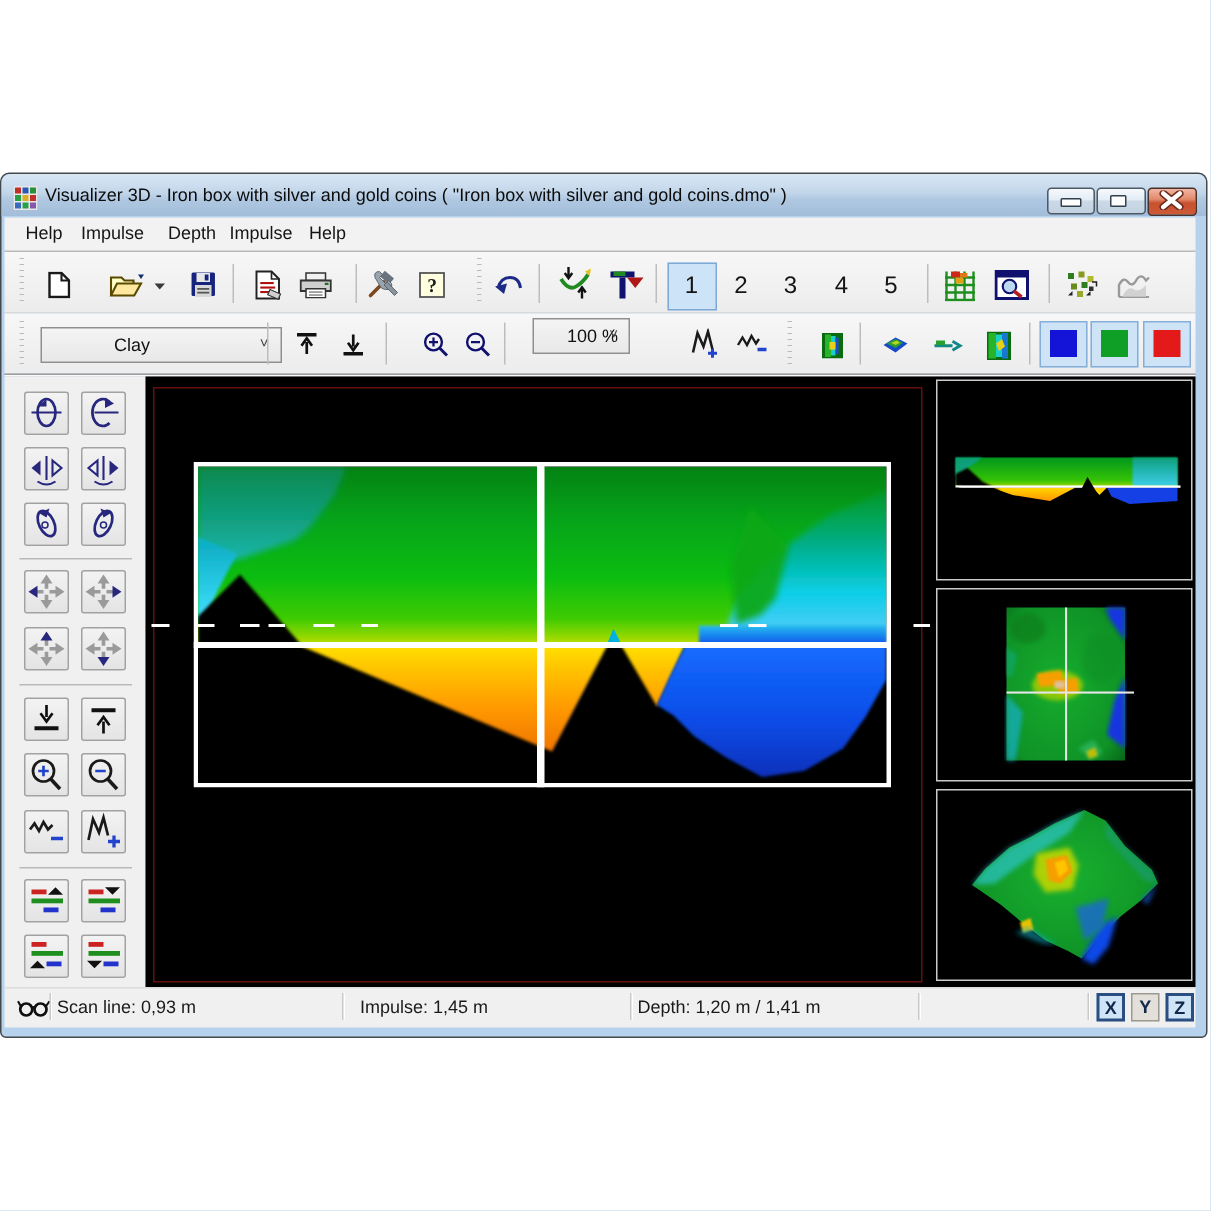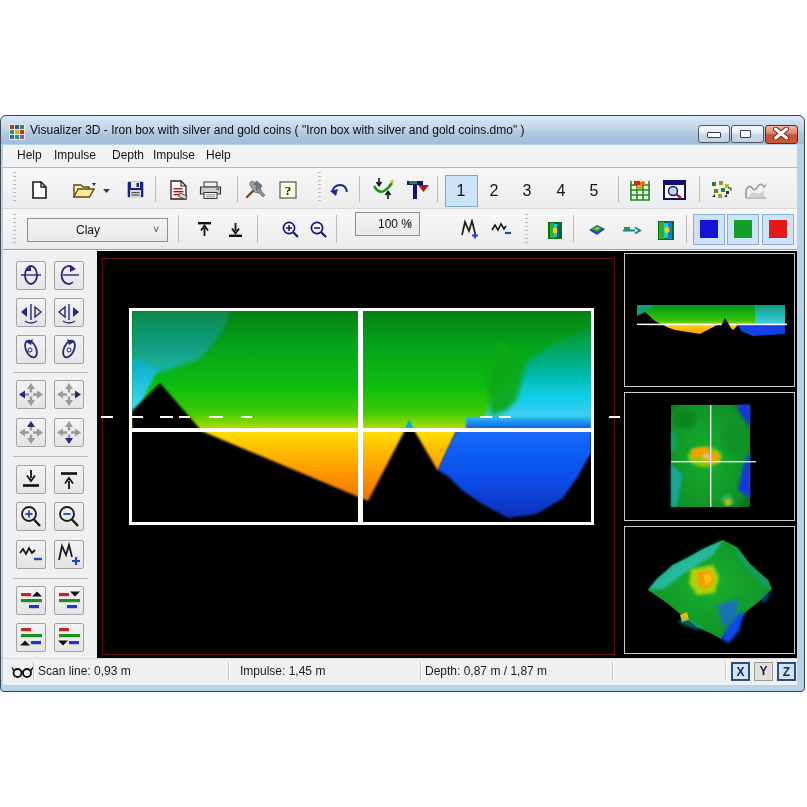--- a/index.html
+++ b/index.html
@@ -173,21 +173,21 @@
       </g>
     </svg>
  <svg class="abs" style="left:741px;top:13px;" width="24" height="19" viewBox="0 0 24 19">
       <path d="M2 17 L2 9 Q5 3 8 7 Q11 11 14 5 Q17 1 20 6 L22 4" fill="none" stroke="#9a9a9a" stroke-width="1.6"></path>
       <path d="M2 17 L22 17" stroke="#9a9a9a" stroke-width="1.2"></path>
       <path d="M4 17 Q8 9 12 12 Q16 14 20 9 L20 17 Z" fill="#c9c9c9" opacity="0.8"></path>
     </svg>
 </div>
 <div class="abs" id="toolbar2">
  <div class="grip" style="left:10px;top:5px;height:30px;"></div>
- <div class="combo" style="left:24px;top:9px;width:141px;height:24px;">
+ <div class="combo" style="left:24px;top:9px;width:161px;height:24px;">
       <span style="position:absolute;left:48px;top:4px;">Clay</span>
       <span class="chev" style="right:8px;top:5px;">˅</span>
     </div>
  <div class="tsep" style="left:175px;top:6px;height:28px;"></div>
  <svg class="abs" style="left:193px;top:12px;" width="17" height="17" viewBox="0 0 17 17">
       <path d="M2 2.2 L15 2.2" stroke="#111" stroke-width="2.4"></path>
       <path d="M8.5 15 L8.5 7 M5 9.5 L8.5 4.5 L12 9.5" fill="none" stroke="#111" stroke-width="1.8"></path>
     </svg>
  <svg class="abs" style="left:224px;top:12px;" width="17" height="17" viewBox="0 0 17 17">
       <path d="M2 14.8 L15 14.8" stroke="#111" stroke-width="2.4"></path>
@@ -543,21 +543,21 @@
 </svg>
 </div>
 <div class="abs" id="statusbar">
  <svg class="abs" style="left:8px;top:4px;" width="23" height="17" viewBox="0 0 23 17">
       <circle cx="6.5" cy="10" r="4" fill="none" stroke="#0f0f0f" stroke-width="1.8"></circle>
       <circle cx="16" cy="10" r="4" fill="none" stroke="#0f0f0f" stroke-width="1.8"></circle>
       <path d="M10.4 9.2 Q11.2 7.6 12.1 9.2 M3 8 L1 4.5 M19.5 8 L22 4.5" fill="none" stroke="#0f0f0f" stroke-width="1.4"></path>
     </svg>
  <span class="stxt" style="left:35px;">Scan line: 0,93 m</span>
  <span class="stxt" style="left:237px;">Impulse: 1,45 m</span>
- <span class="stxt" style="left:422px;">Depth: 0,87 m / 1,87 m</span>
+ <span class="stxt" style="left:422px;">Depth: 1,20 m / 1,41 m</span>
  <span class="ssep" style="left:30px;"></span>
  <span class="ssep" style="left:225px;"></span>
  <span class="ssep" style="left:417px;"></span>
  <span class="ssep" style="left:609px;"></span>
  <span class="ssep" style="left:722px;"></span>
 </div>
 <div class="abs xyz" style="left:731px;background:#cfe4f7;border:2px solid #2b4e80;">X</div>
 <div class="abs xyz" style="left:754px;background:#e2e0d8;border:1px solid #9b9990;">Y</div>
 <div class="abs xyz" style="left:777px;background:#cfe4f7;border:2px solid #2b4e80;">Z</div>
 

